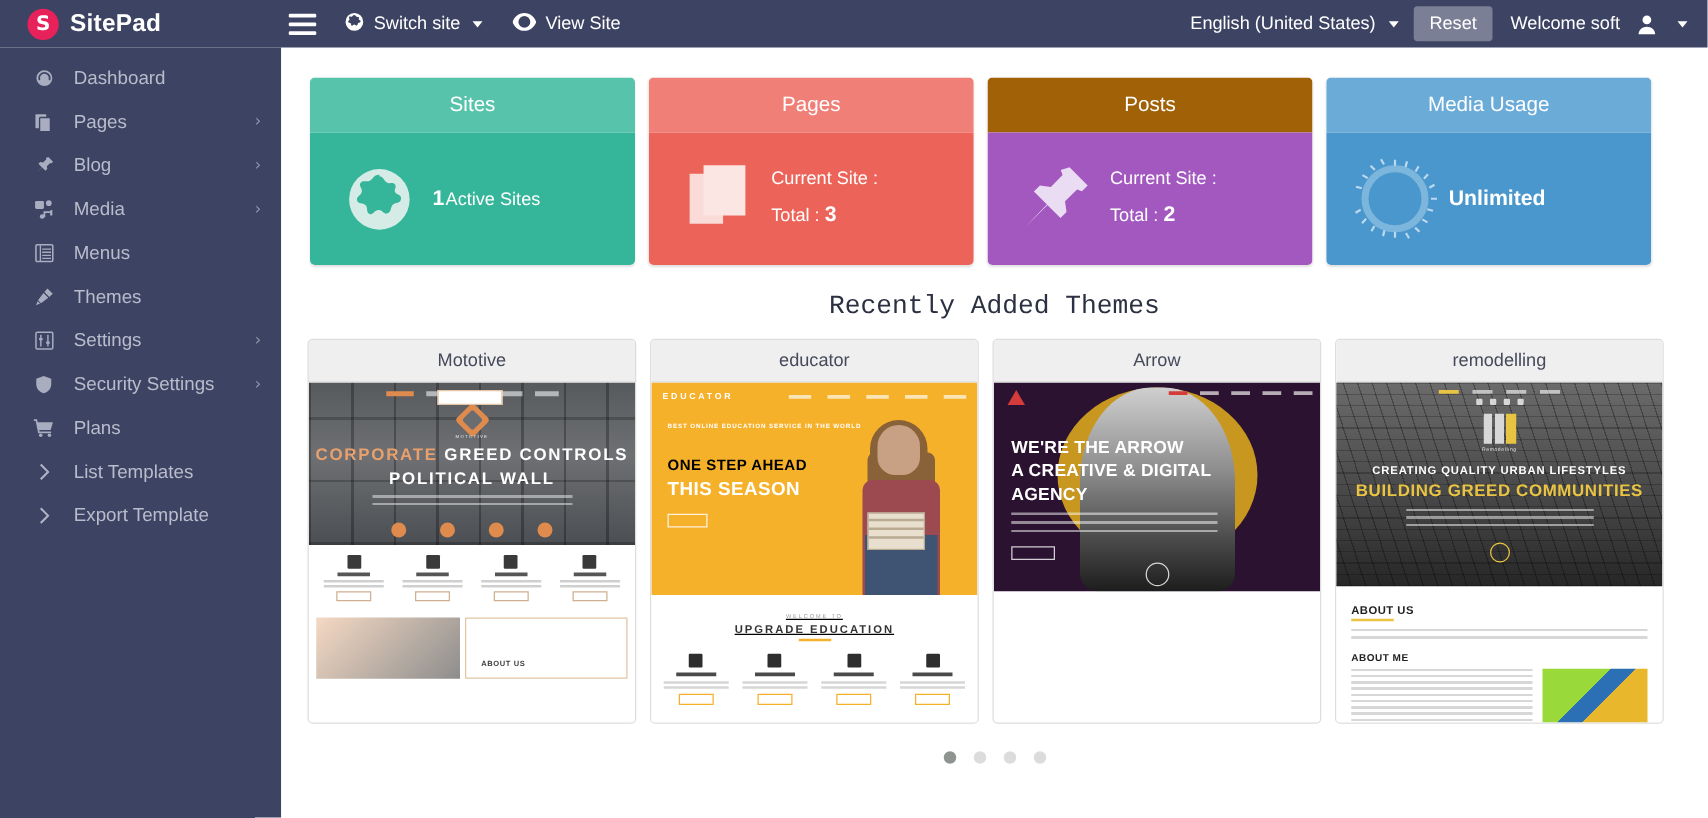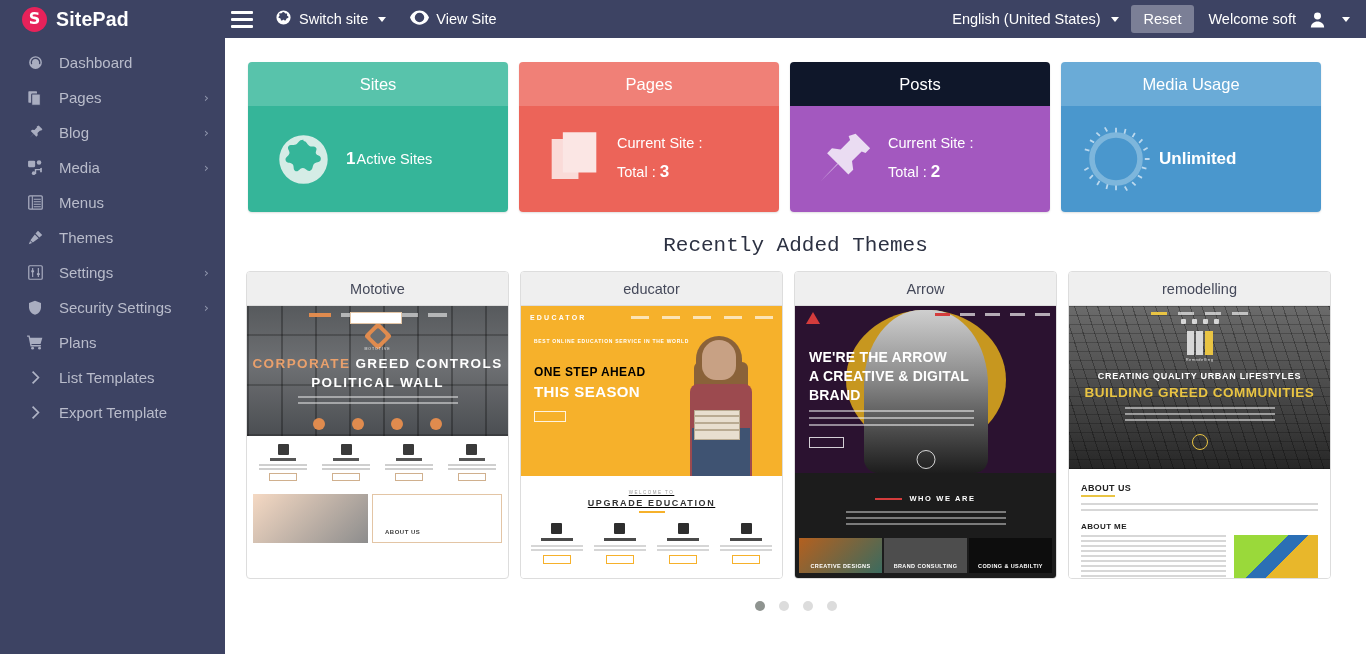--- a/index.html
+++ b/index.html
@@ -130,21 +130,21 @@
   }
   .stat-txt { font-size: 14.5px; line-height: 1.75; }
   .stat-txt .big { font-size: 17px; font-weight: bold; }
   .stat-txt .big-pre { font-size: 17px; font-weight: bold; margin-right:1px; }
 
   .c-sites      { background: #35b599; }
   .c-sites-h    { background: #58c3ab; }
   .c-pages      { background: #ec6459; }
   .c-pages-h    { background: #f08077; }
   .c-posts      { background: #a358bf; }
-  .c-posts-h    { background: #0f172a; }
+  .c-posts-h    { background: #a16207; }
   .c-media      { background: #4a97cd; }
   .c-media-h    { background: #6aabd7; }
 
   
   .themes-title {
     text-align: center; font-size: 21px; color: #2c3142;
     font-weight: 400; margin-top: 22px; font-family: Liberation Mono, monospace;
   }
   .themes-row {
     display: flex; gap: 11px;
@@ -712,43 +712,25 @@
           <div class="t3-nav">
             <i class="on"></i>
               <i></i>
               <i></i>
               <i></i>
               <i></i>
           </div>
           <div class="t3-h">
             <div>WE'RE THE ARROW</div>
             <div>A CREATIVE &amp; DIGITAL</div>
-            <div>BRAND</div>
+            <div>AGENCY</div>
           </div>
           <div class="t3-p"></div>
           <div class="t3-btn"></div>
           <div class="t3-circ"></div>
-        </div>
-        <div class="t3-low">
-          <div class="t3-wa">
-            <span class="t3-wl"></span>
-            <span class="t3-wt">WHO WE ARE</span>
-          </div>
-          <div class="t3-pp"></div>
-          <div class="t3-tiles">
-            <div class="t3-tl a">
-                <span>CREATIVE DESIGNS</span>
-              </div>
-            <div class="t3-tl b">
-                <span>BRAND CONSULTING</span>
-              </div>
-            <div class="t3-tl c">
-                <span>CODING &amp; USABILTIY</span>
-              </div>
-          </div>
         </div>
       </div>
     </div>
 
     <div class="theme-card">
       <div class="theme-head">remodelling</div>
       <div class="theme-shot">
         <div class="t4-hero">
           <div class="t4-nav">
             <i class="on"></i>

